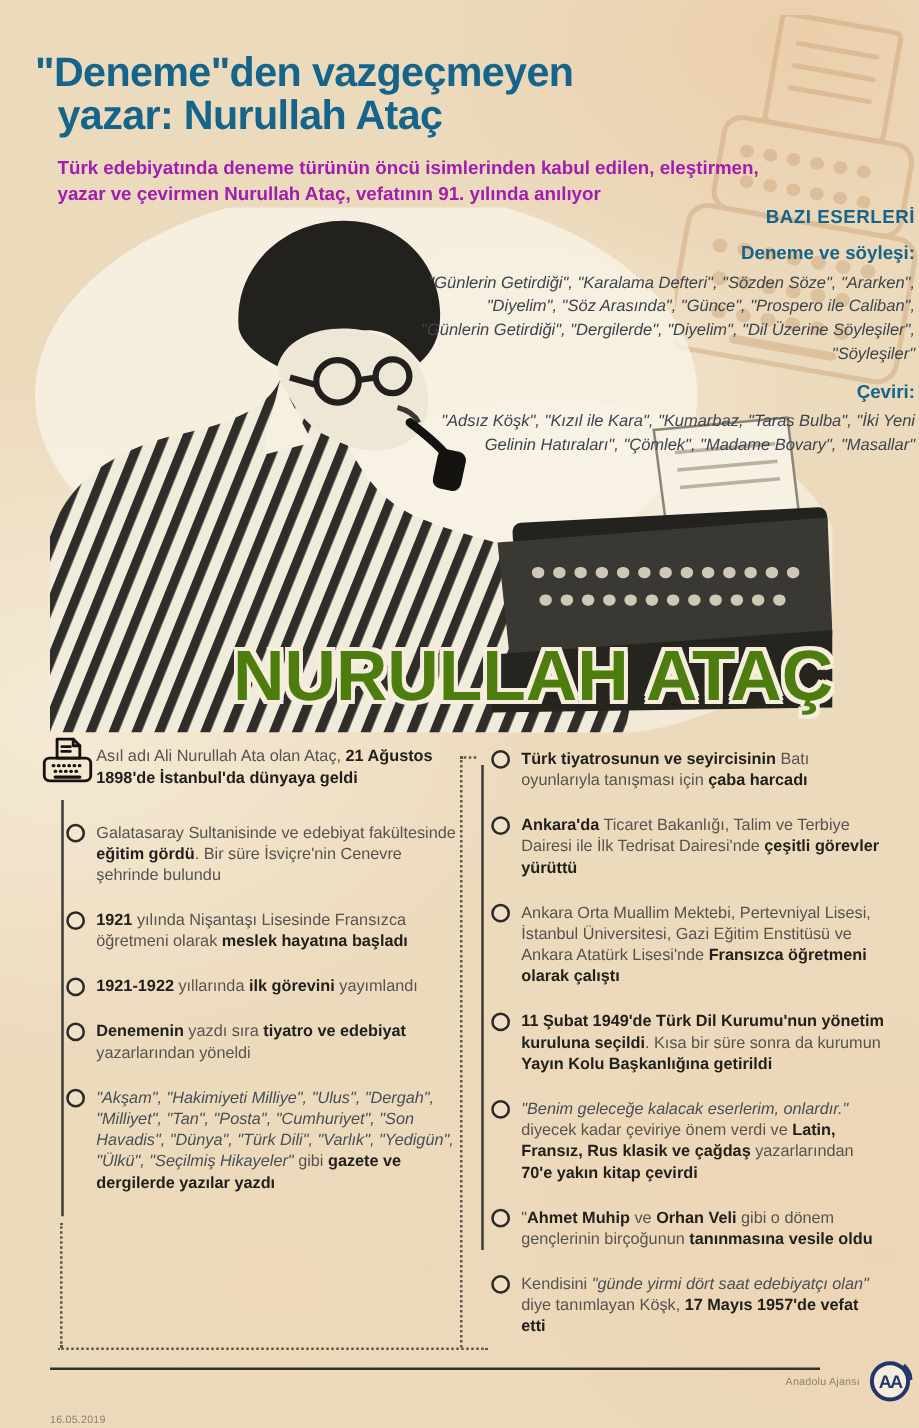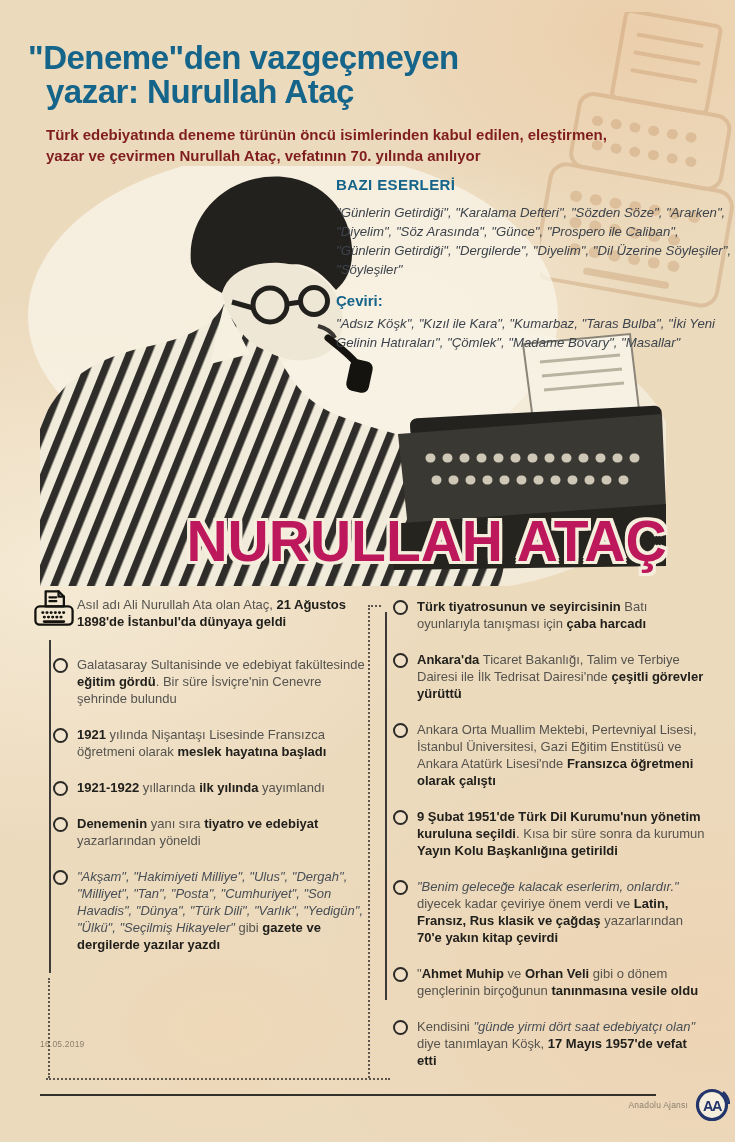--- a/index.html
+++ b/index.html
@@ -12,36 +12,36 @@
       radial-gradient(620px 420px at 96% 88%, rgba(238,206,170,.45), transparent 70%),
       radial-gradient(340px 230px at 55% 28%, rgba(249,240,222,.7), transparent 70%),
       radial-gradient(260px 180px at 30% 90%, rgba(240,214,178,.5), transparent 70%),
       #ecdabd;
   }
   .abs{position:absolute;}
   
   .title-line{color:#15648a;font-weight:800;font-size:33px;letter-spacing:-.5px;line-height:1.2;}
   #title1{left:28px;top:38px;}
   #title2{left:46px;top:72px;}
-  .sub-line{color:#7f1d1d;font-weight:700;font-size:15px;line-height:1.4;}
+  .sub-line{color:#a21caf;font-weight:700;font-size:15px;line-height:1.4;}
   #sub1{left:46px;top:124px;}
   #sub2{left:46px;top:145px;}
   
-  #works{left:336px;top:176px;width:396px;text-align:left;z-index:5;}
+  #works{left:336px;top:165px;width:396px;text-align:right;z-index:5;}
   .works-heading{color:#15648a;font-weight:800;font-size:15px;letter-spacing:.4px;margin:0 0 10px 0;}
   .works-label{color:#15648a;font-weight:700;font-size:15px;margin:12px 0 5px 0;}
   .works-items{color:#3d444c;font-style:italic;font-weight:500;font-size:13.2px;line-height:1.45;margin:0;}
   
   #ghost-tw{left:540px;top:12px;opacity:.33;z-index:0;}
   
   #portrait{left:18px;top:166px;z-index:1;}
   
   #big-title{
     left:118px;right:0;top:508px;text-align:center;z-index:4;
-    color:#be185d;font-weight:800;font-size:57px;letter-spacing:0;
+    color:#4d7c0f;font-weight:800;font-size:57px;letter-spacing:0;
     text-shadow:-3px -3px 0 #f6eedd,3px -3px 0 #f6eedd,-3px 3px 0 #f6eedd,3px 3px 0 #f6eedd,
                 -3px 0 0 #f6eedd,3px 0 0 #f6eedd,0 -3px 0 #f6eedd,0 3px 0 #f6eedd;
   }
   
   #timeline{left:0;top:588px;width:624px;height:498px;z-index:3;}
   .tl-col{position:absolute;display:flex;flex-direction:column;gap:19px;}
   #col-left{left:36px;top:8px;width:332px;}
   #col-right{left:392px;top:10px;width:316px;}
   .tl-item{display:flex;align-items:flex-start;}
   .marker{flex:none;box-sizing:border-box;}
@@ -59,21 +59,21 @@
   #line-right-solid{left:385px;top:24px;height:388px;}
   .dotted-v{position:absolute;width:0;border-left:2px dotted #5c564c;}
   #line-left-dotted{left:48px;top:390px;height:100px;}
   #line-mid-dotted{left:368px;top:17px;height:473px;}
   .dotted-h{position:absolute;height:0;border-top:2px dotted #5c564c;}
   #line-bottom-dotted{left:46px;top:490px;width:344px;}
   #line-hook-dotted{left:368px;top:17px;width:13px;}
   
   #footer-rule{left:40px;top:1094px;width:616px;height:1.6px;background:#33312c;}
   .footer-text{font-size:8.5px;color:#8b7f6d;letter-spacing:.2px;}
-  #footer-date{left:40px;top:1039px;}
+  #footer-date{left:40px;top:1130px;}
   #footer-agency{right:47px;top:1100px;}
   #aa-logo{right:5px;top:1087px;}
 </style>
 </head>
 <body>
 
 <div class="abs" id="ghost-tw">
   <svg width="210" height="330" viewBox="0 0 210 330" fill="none" stroke="#bf8f60" stroke-width="4" stroke-linecap="round">
     <g transform="rotate(10 105 165)">
       <rect x="58" y="4" width="96" height="88" rx="5"></rect>
@@ -124,24 +124,25 @@
       <path d="M380,268 L644,248 L648,342 L390,362 Z" fill="#3a3833"></path>
       <path d="M412,292 h210 M418,314 h198" stroke="#cfc8b6" stroke-width="9" stroke-dasharray="1 16" stroke-linecap="round"></path>
       <path d="M370,358 L648,338 L648,400 L376,404 Z" fill="#26241f"></path>
     </g>
   </svg>
 </div>
 
 <div class="abs title-line" id="title1">"Deneme"den vazgeçmeyen</div>
 <div class="abs title-line" id="title2">yazar: Nurullah Ataç</div>
 <div class="abs sub-line" id="sub1">Türk edebiyatında deneme türünün öncü isimlerinden kabul edilen, eleştirmen,</div>
-<div class="abs sub-line" id="sub2">yazar ve çevirmen Nurullah Ataç, vefatının 70. yılında anılıyor</div>
+<div class="abs sub-line" id="sub2">yazar ve çevirmen Nurullah Ataç, vefatının 91. yılında anılıyor</div>
 
 <div class="abs" id="works">
   <p class="works-heading">BAZI ESERLERİ</p>
+  <p class="works-label">Deneme ve söyleşi:</p>
   <p class="works-items">"Günlerin Getirdiği", "Karalama Defteri", "Sözden Söze", "Ararken", "Diyelim", "Söz Arasında", "Günce", "Prospero ile Caliban", "Günlerin Getirdiği", "Dergilerde", "Diyelim", "Dil Üzerine Söyleşiler", "Söyleşiler"</p>
   <p class="works-label">Çeviri:</p>
   <p class="works-items">"Adsız Köşk", "Kızıl ile Kara", "Kumarbaz, "Taras Bulba", "İki Yeni Gelinin Hatıraları", "Çömlek", "Madame Bovary", "Masallar"</p>
 </div>
 
 <div class="abs" id="big-title">NURULLAH ATAÇ</div>
 
 <div class="abs" id="timeline">
   <div class="solid-line" id="line-left-solid"></div>
   <div class="solid-line" id="line-right-solid"></div>
@@ -172,27 +173,27 @@
       <div class="tl-item">
         <span class="marker circle">
           <span class="ring"></span>
         </span>
         <p class="tl-text"><span class="b">1921</span><span> yılında Nişantaşı Lisesinde Fransızca öğretmeni olarak </span><span class="b">meslek hayatına başladı</span></p>
       </div>
       <div class="tl-item">
         <span class="marker circle">
           <span class="ring"></span>
         </span>
-        <p class="tl-text"><span class="b">1921-1922</span><span> yıllarında </span><span class="b">ilk yılında</span><span> yayımlandı</span></p>
-      </div>
-      <div class="tl-item">
-        <span class="marker circle">
-          <span class="ring"></span>
-        </span>
-        <p class="tl-text"><span class="b">Denemenin</span><span> yanı sıra </span><span class="b">tiyatro ve edebiyat</span><span> yazarlarından yöneldi</span></p>
+        <p class="tl-text"><span class="b">1921-1922</span><span> yıllarında </span><span class="b">ilk görevini</span><span> yayımlandı</span></p>
+      </div>
+      <div class="tl-item">
+        <span class="marker circle">
+          <span class="ring"></span>
+        </span>
+        <p class="tl-text"><span class="b">Denemenin</span><span> yazdı sıra </span><span class="b">tiyatro ve edebiyat</span><span> yazarlarından yöneldi</span></p>
       </div>
       <div class="tl-item">
         <span class="marker circle">
           <span class="ring"></span>
         </span>
         <p class="tl-text"><span class="i">"Akşam", "Hakimiyeti Milliye", "Ulus", "Dergah", "Milliyet", "Tan", "Posta", "Cumhuriyet", "Son Havadis", "Dünya", "Türk Dili", "Varlık", "Yedigün", "Ülkü", "Seçilmiş Hikayeler"</span><span> gibi </span><span class="b">gazete ve dergilerde yazılar yazdı</span></p>
       </div>
     </div>
   <div class="tl-col" id="col-right">
       <div class="tl-item">
@@ -210,21 +211,21 @@
       <div class="tl-item">
         <span class="marker circle">
           <span class="ring"></span>
         </span>
         <p class="tl-text"><span>Ankara Orta Muallim Mektebi, Pertevniyal Lisesi, İstanbul Üniversitesi, Gazi Eğitim Enstitüsü ve Ankara Atatürk Lisesi'nde </span><span class="b">Fransızca öğretmeni olarak çalıştı</span></p>
       </div>
       <div class="tl-item">
         <span class="marker circle">
           <span class="ring"></span>
         </span>
-        <p class="tl-text"><span class="b">9 Şubat 1951'de Türk Dil Kurumu'nun yönetim kuruluna seçildi</span><span>. Kısa bir süre sonra da kurumun </span><span class="b">Yayın Kolu Başkanlığına getirildi</span></p>
+        <p class="tl-text"><span class="b">11 Şubat 1949'de Türk Dil Kurumu'nun yönetim kuruluna seçildi</span><span>. Kısa bir süre sonra da kurumun </span><span class="b">Yayın Kolu Başkanlığına getirildi</span></p>
       </div>
       <div class="tl-item">
         <span class="marker circle">
           <span class="ring"></span>
         </span>
         <p class="tl-text"><span class="i">"Benim geleceğe kalacak eserlerim, onlardır."</span><span> diyecek kadar çeviriye önem verdi ve </span><span class="b">Latin, Fransız, Rus klasik ve çağdaş</span><span> yazarlarından </span><span class="b">70'e yakın kitap çevirdi</span></p>
       </div>
       <div class="tl-item">
         <span class="marker circle">
           <span class="ring"></span>

